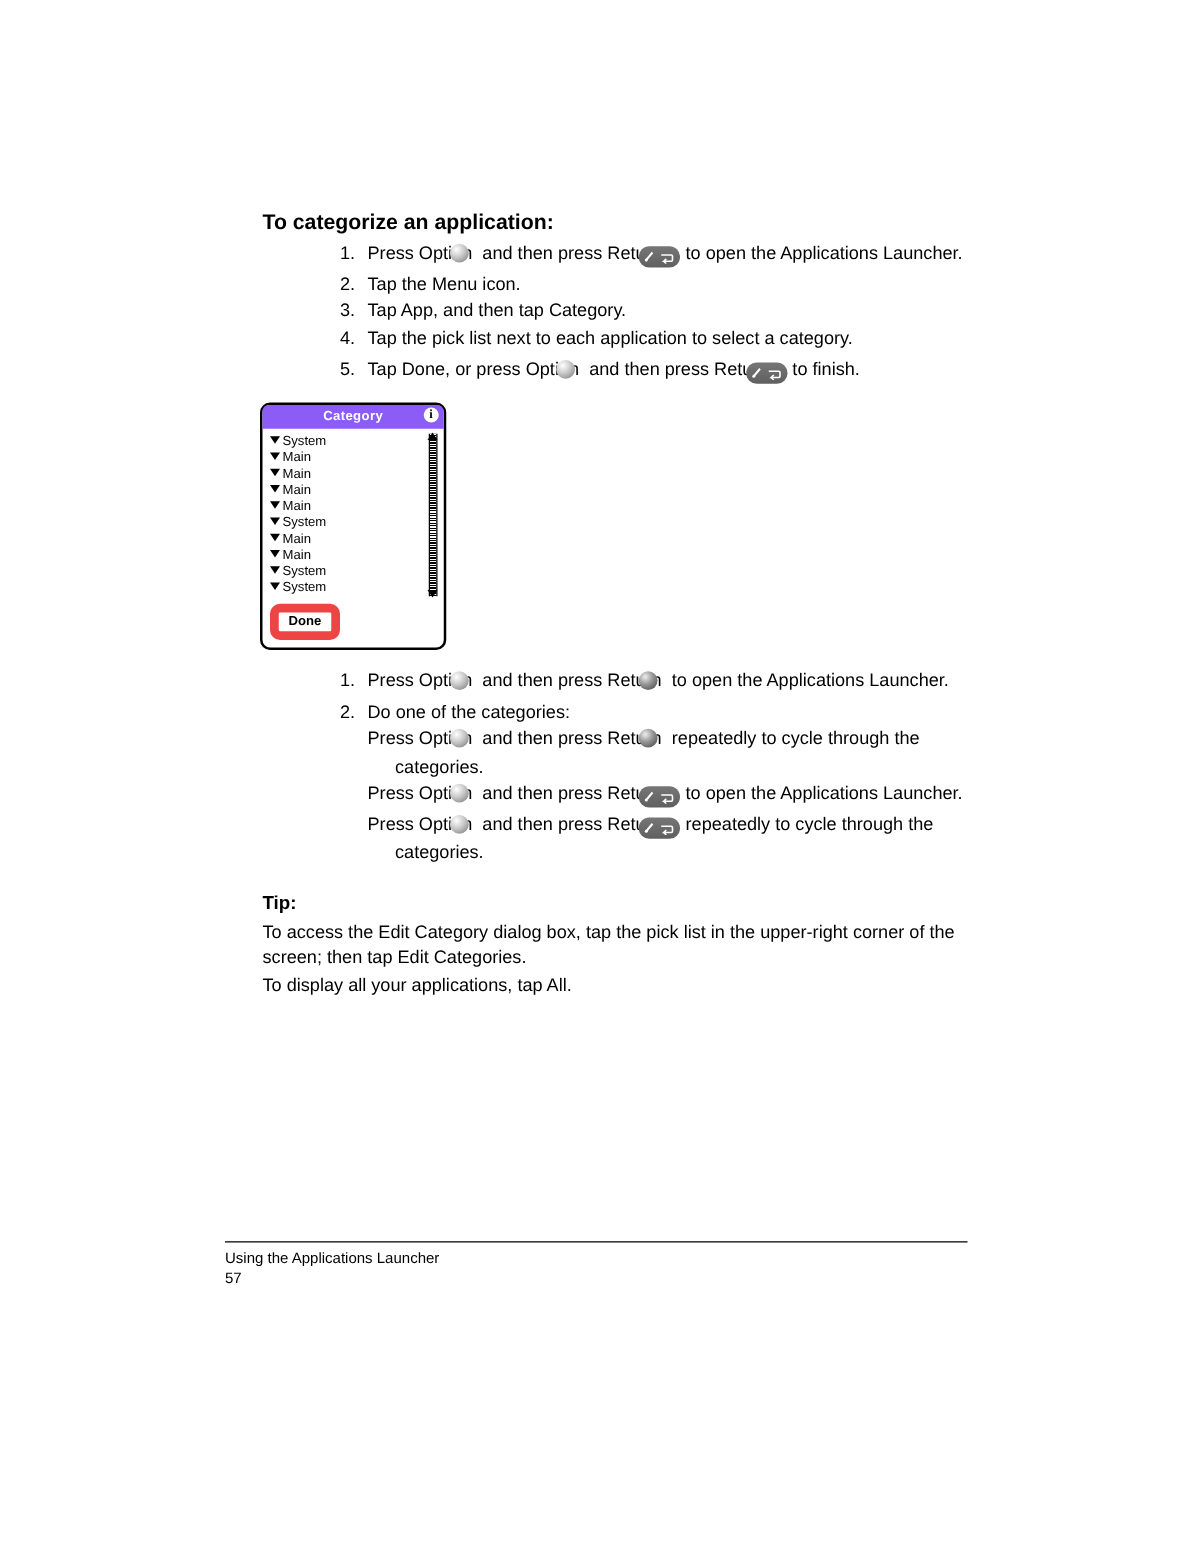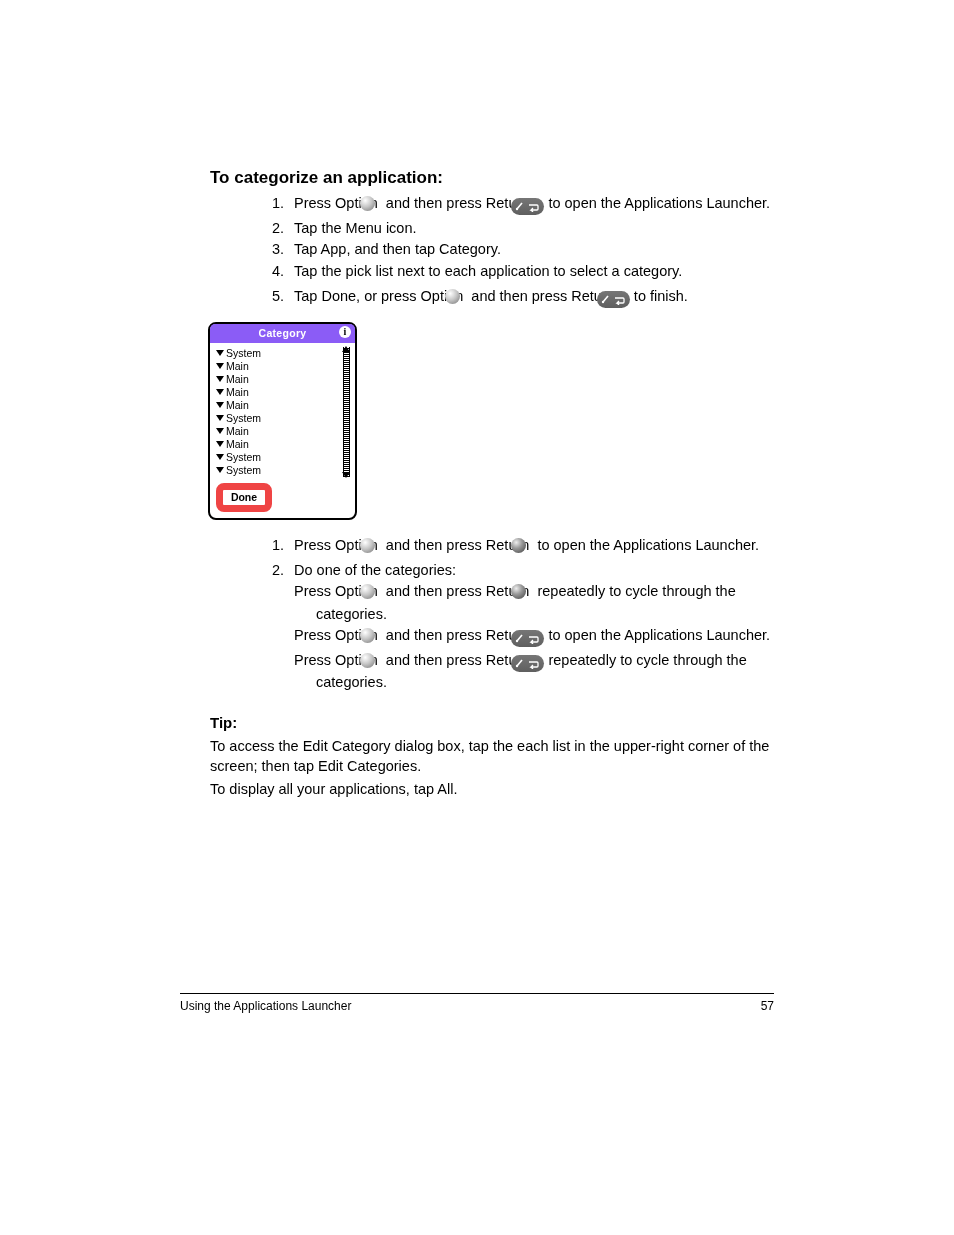--- a/index.html
+++ b/index.html
@@ -124,25 +124,25 @@
     font-weight:700; padding:0 0 1px 0;
     font-size:10.5px;
   }
 
   .tip-head { font-weight:700; font-size:15px; margin:20px 0 4px 0;}
   .tip-text p { margin: 0 0 4px 0; }
 
   .footer {
     position:absolute;
     left:180px; right:180px;
-    bottom:108px;
+    bottom:92px;
     border-top:1px solid #000;
     padding-top:4px;
     font-size:12px;
-    display:flex; justify-content:space-between;
+    display:flex; justify-content:space-between;flex-direction:column;
   }
 </style>
 </head>
 <body>
 
 <div class="page">
 
   <div class="h4">To categorize an application:</div>
   <div class="stepblock">
     <div class="step l1">
@@ -236,21 +236,21 @@
             </svg>
           <svg class="i2" width="12" height="12">
               <path d="M1 5 h8 a1 1 0 0 1 1 1 v3 a1 1 0 0 1-1 1 h-6 l 2 -2 m-2 2 l2 2" stroke="#fff" stroke-width="1.3" fill="none"></path>
             </svg>
         </span></span><span> repeatedly to cycle through the categories.</span>
     </div>
   </div>
 
   <div class="tip-head">Tip:</div>
   <div class="tip-text">
-    <p>To access the Edit Category dialog box, tap the each list in the upper-right corner of the screen; then tap Edit Categories.</p>
+    <p>To access the Edit Category dialog box, tap the pick list in the upper-right corner of the screen; then tap Edit Categories.</p>
     <p>To display all your applications, tap All.</p>
   </div>
 
   <div class="footer">
     <span>Using the Applications Launcher</span>
     <span>57</span>
   </div>
 </div>
 
 </body></html>

